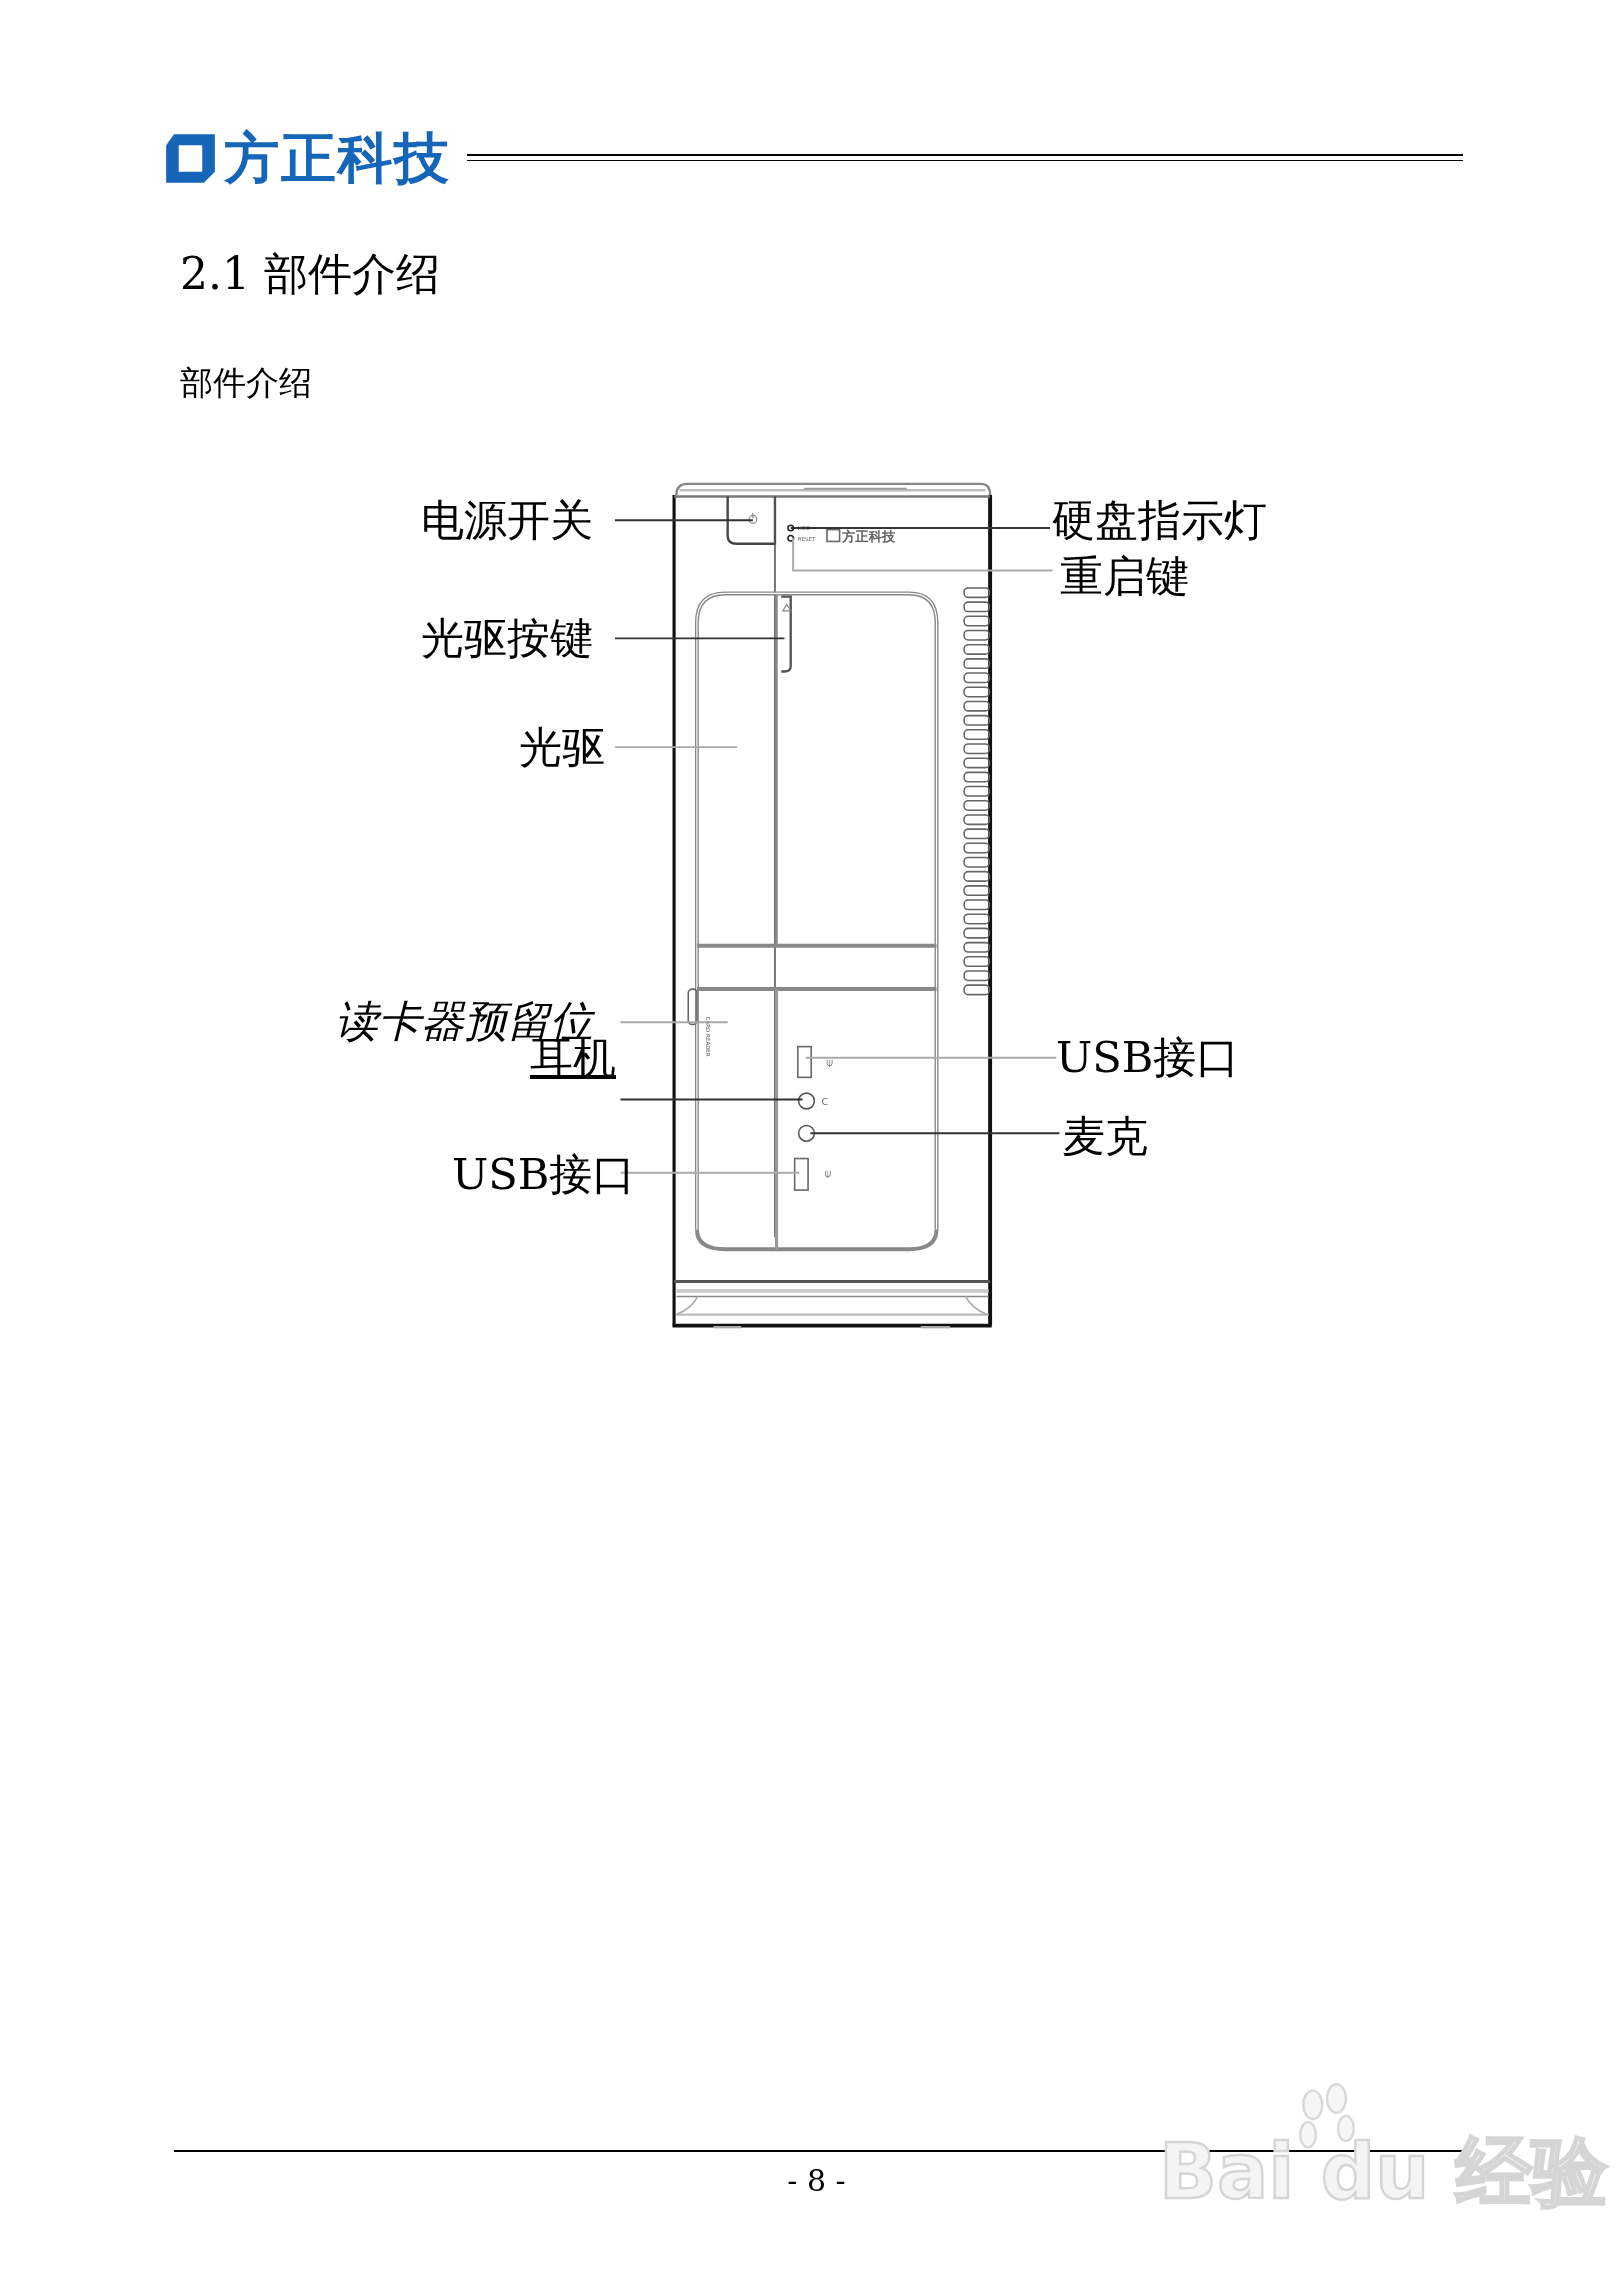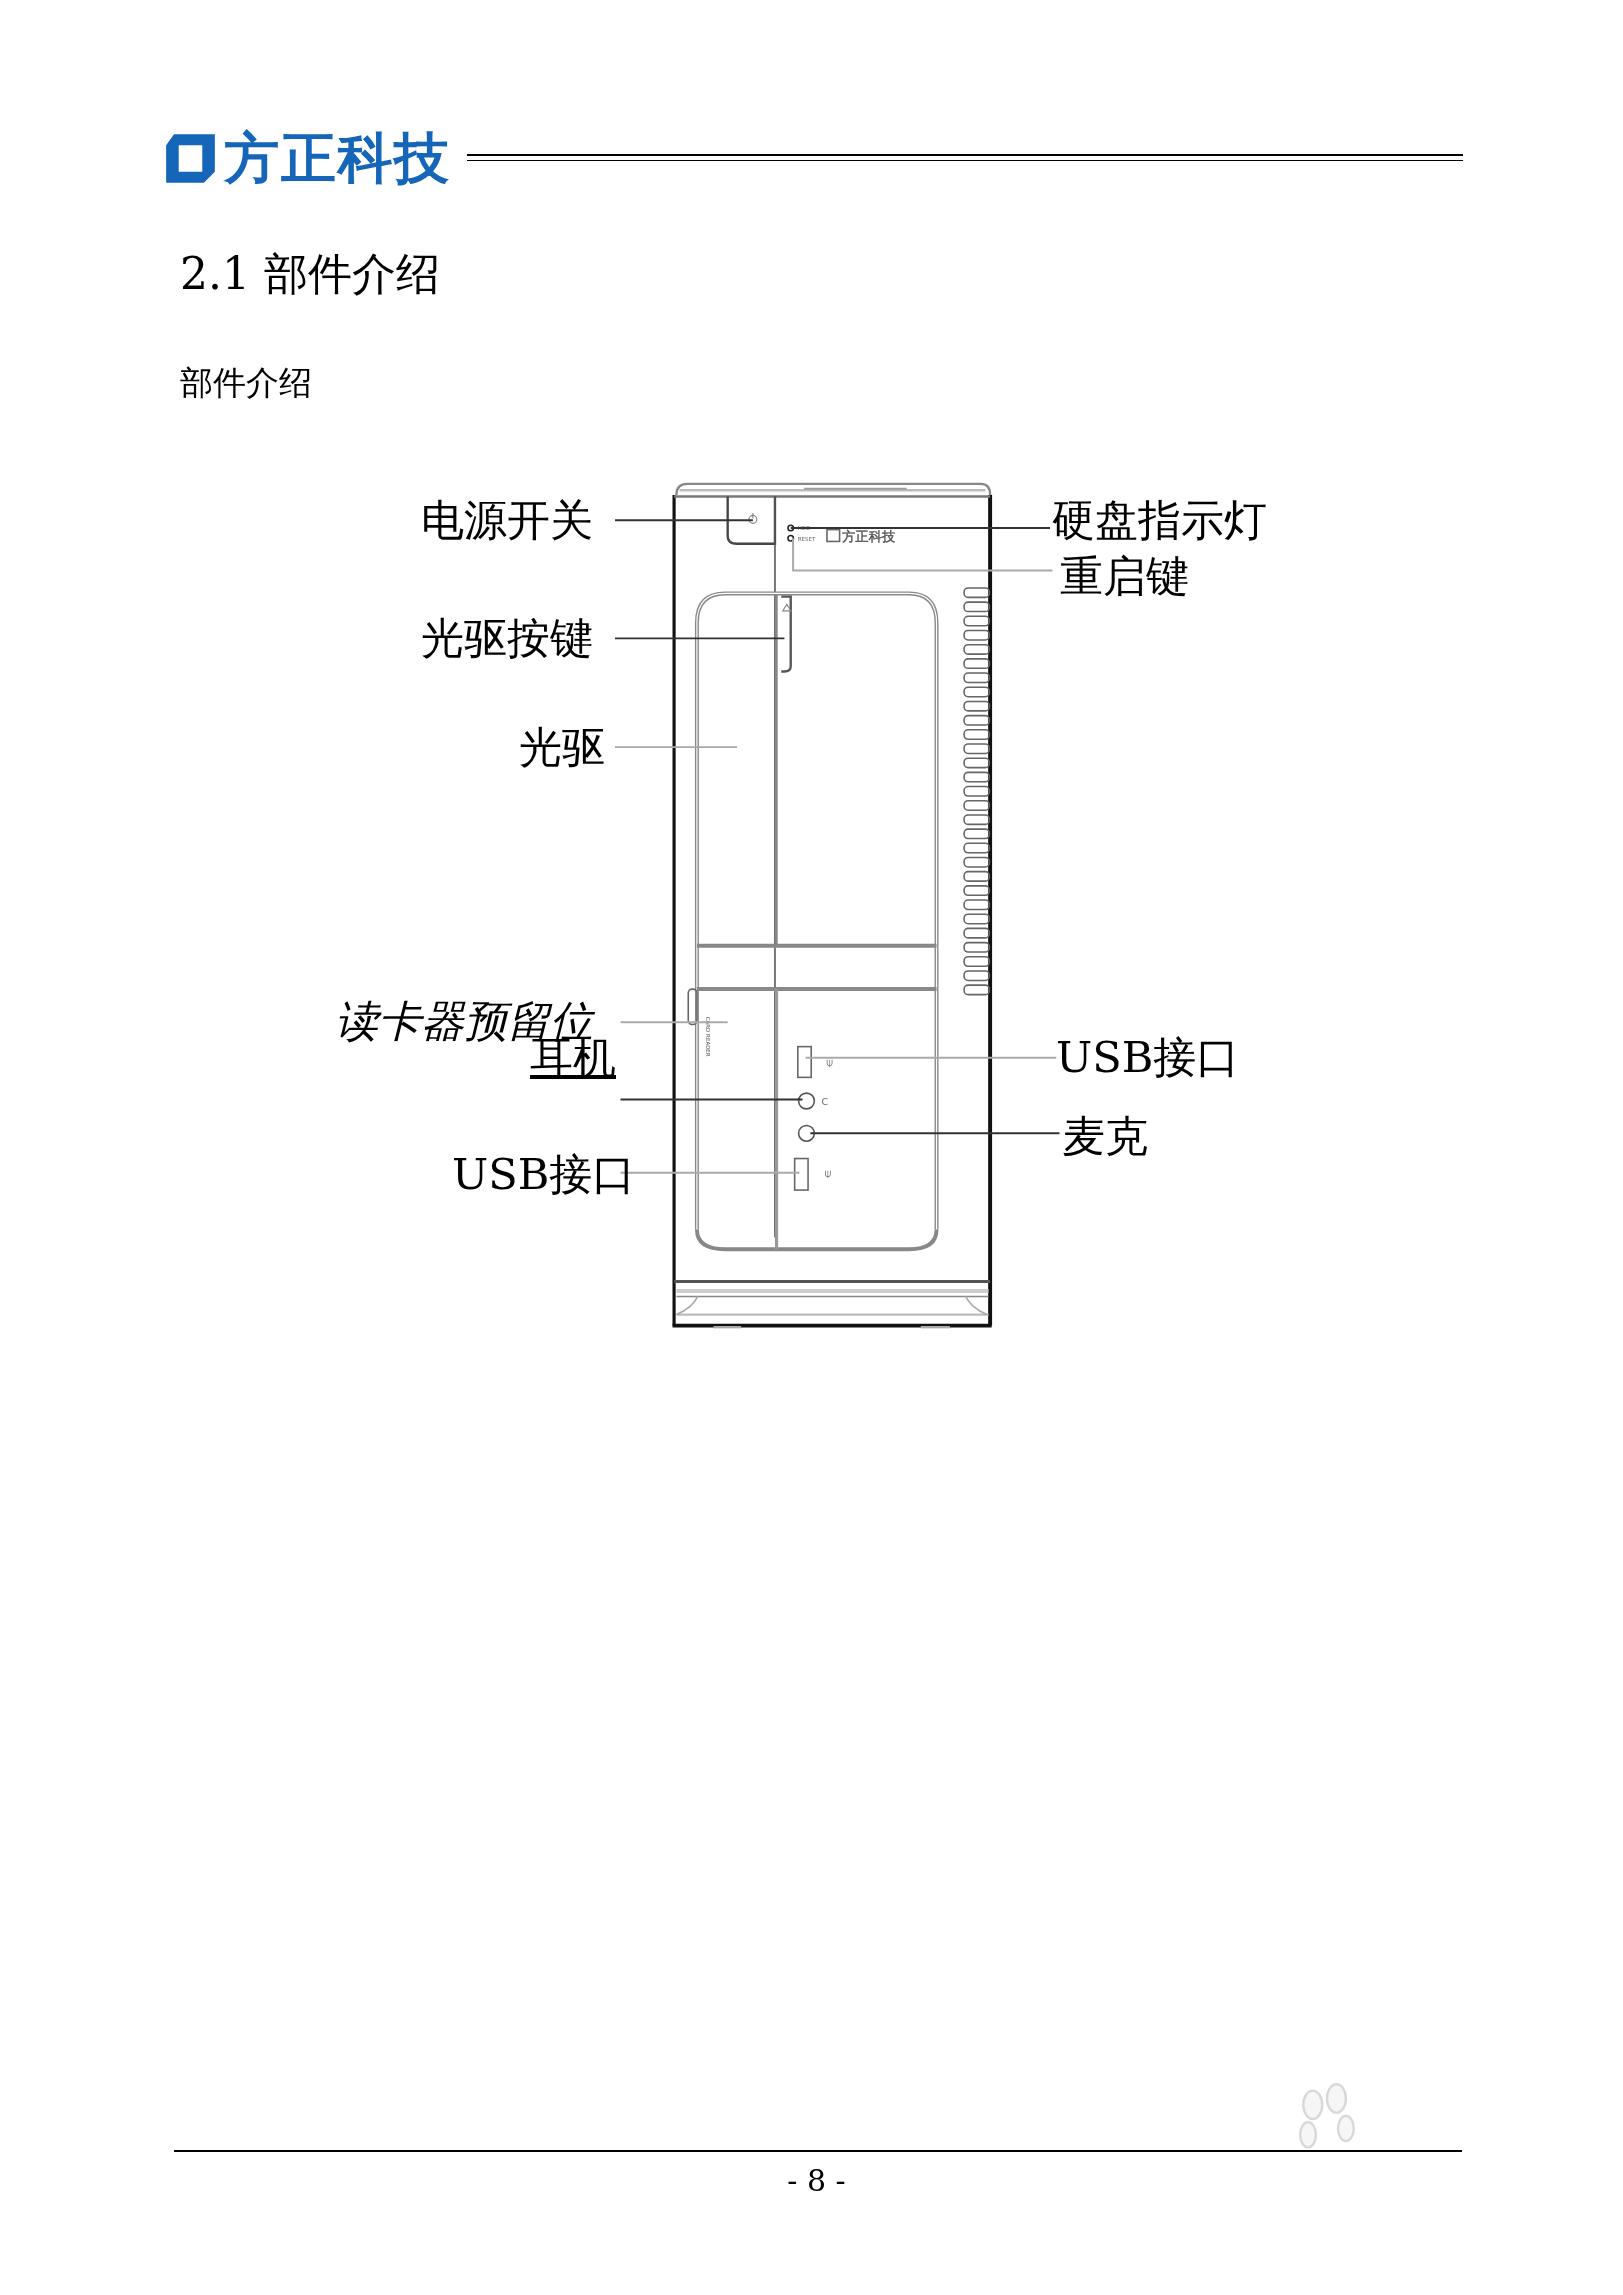--- a/index.html
+++ b/index.html
@@ -169,14 +169,15 @@
   <span class="wm-paw">
     <svg width="71" height="87" viewBox="0 0 90 110">
       <g fill="#f6f6f6" stroke="#d8d8d8" stroke-width="3">
         <ellipse cx="20" cy="30" rx="12" ry="18"></ellipse>
         <ellipse cx="50" cy="22" rx="12" ry="18"></ellipse>
         <ellipse cx="14" cy="68" rx="10" ry="16"></ellipse>
         <ellipse cx="62" cy="60" rx="10" ry="16"></ellipse>
       </g>
     </svg>
   </span>
+  <div class="wm-brand">Bai du 经验</div>
 </div>
 
 
 </body></html>

